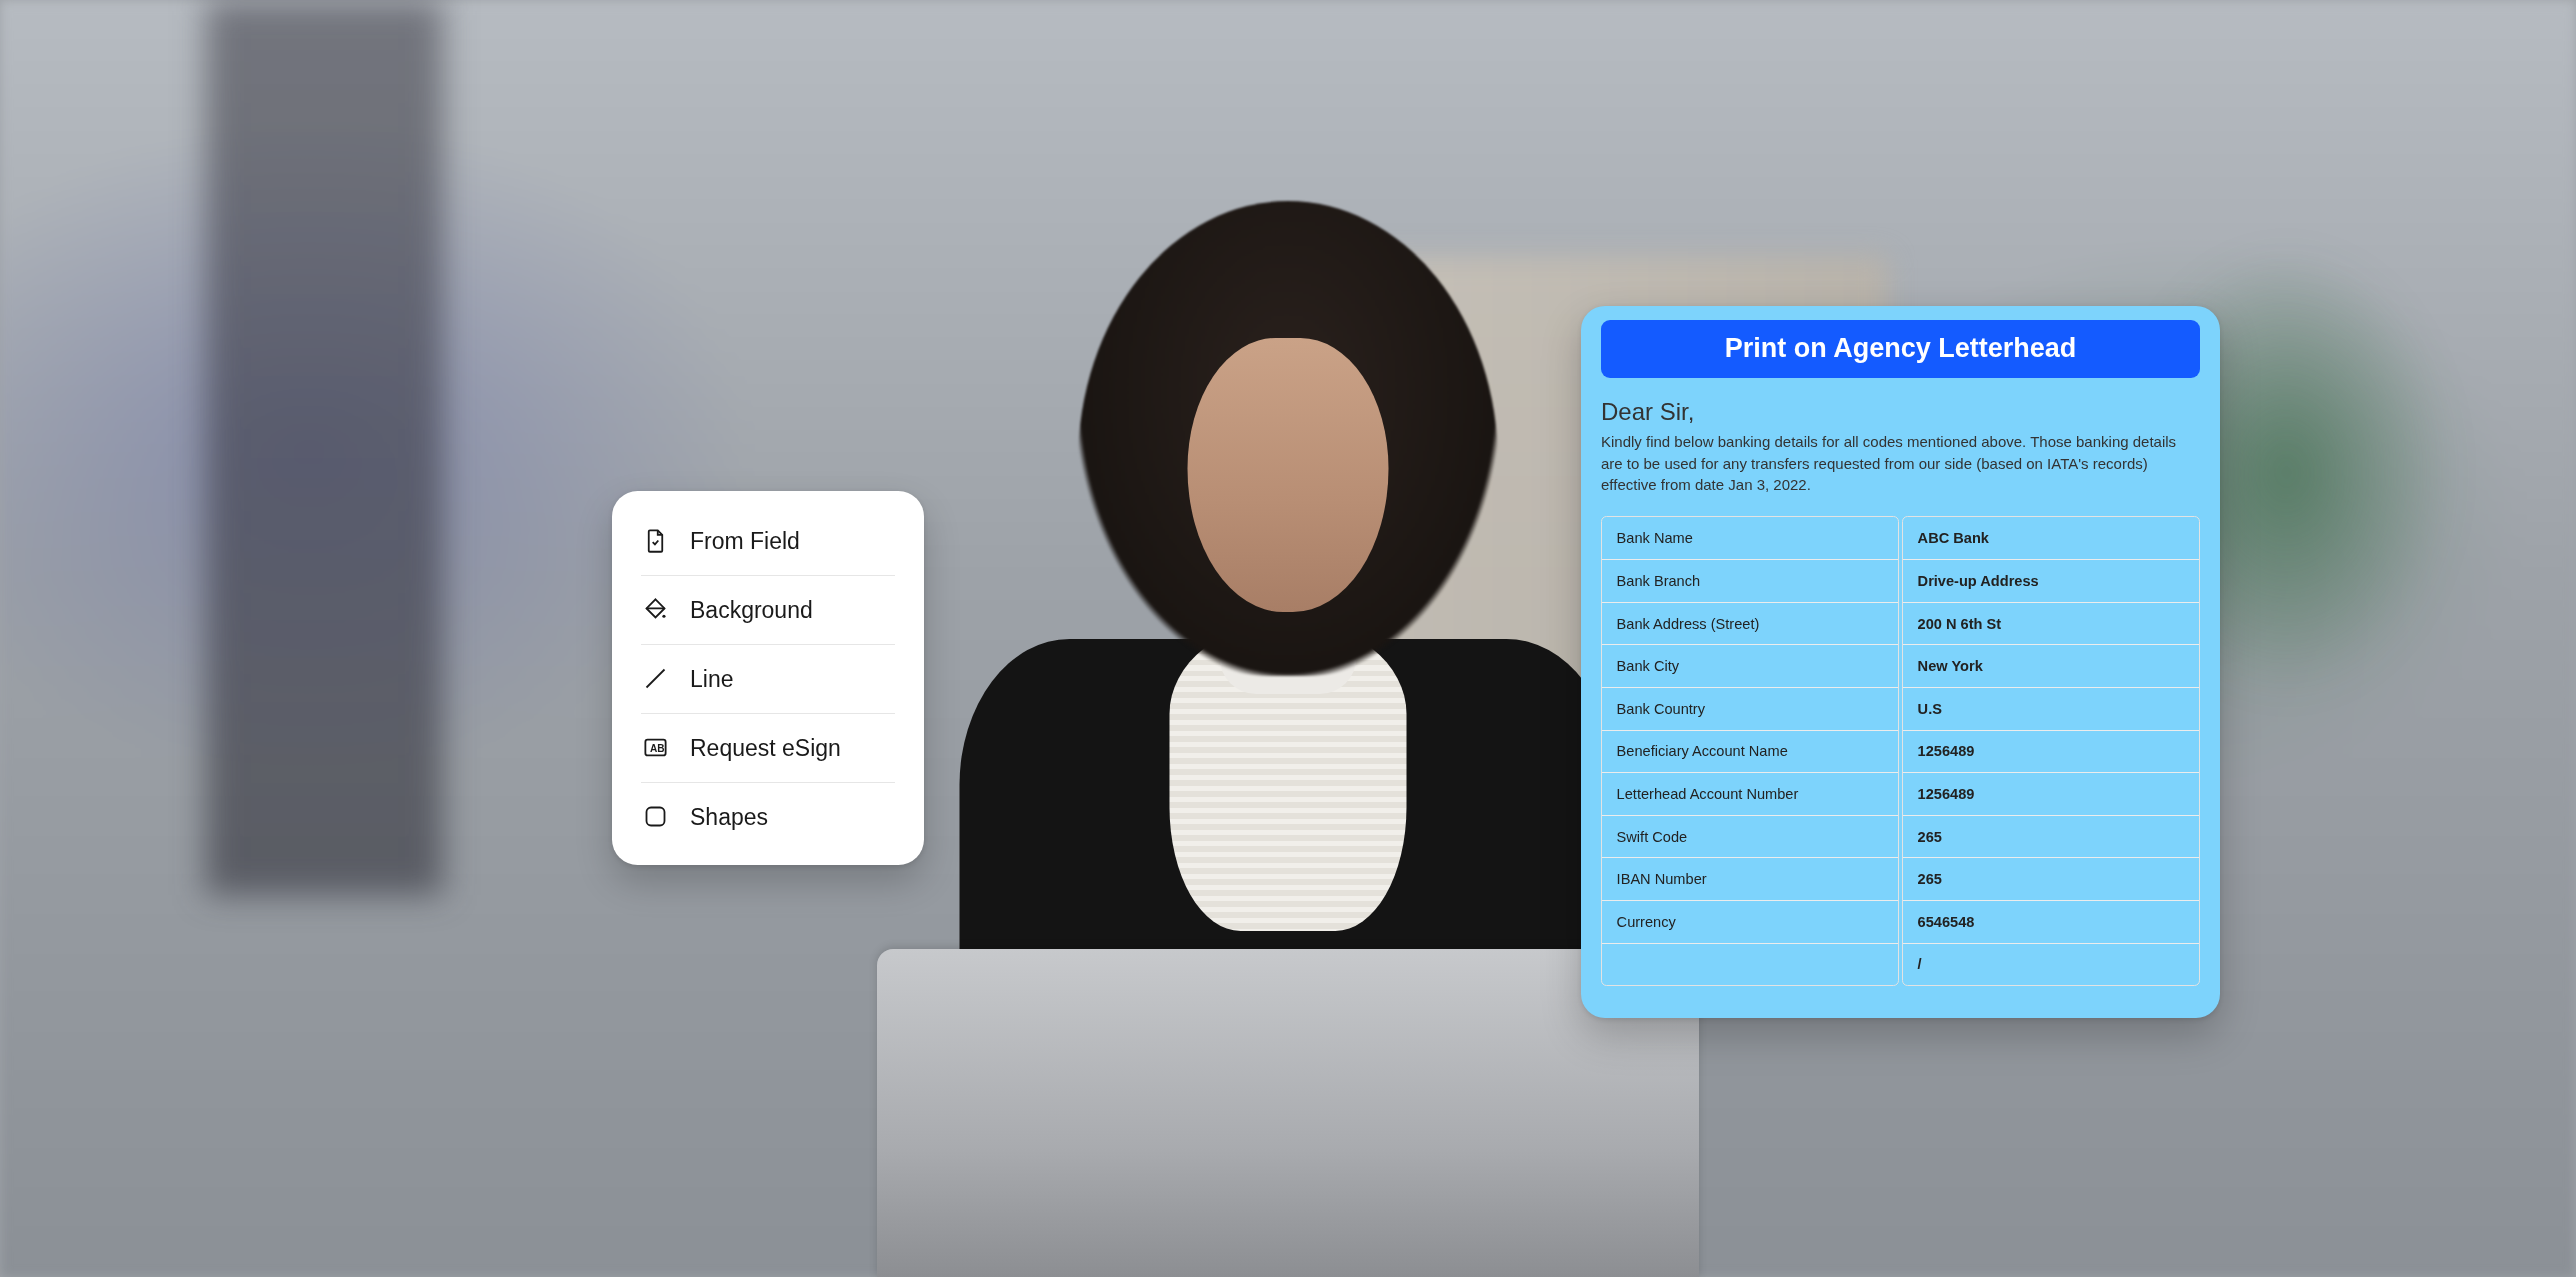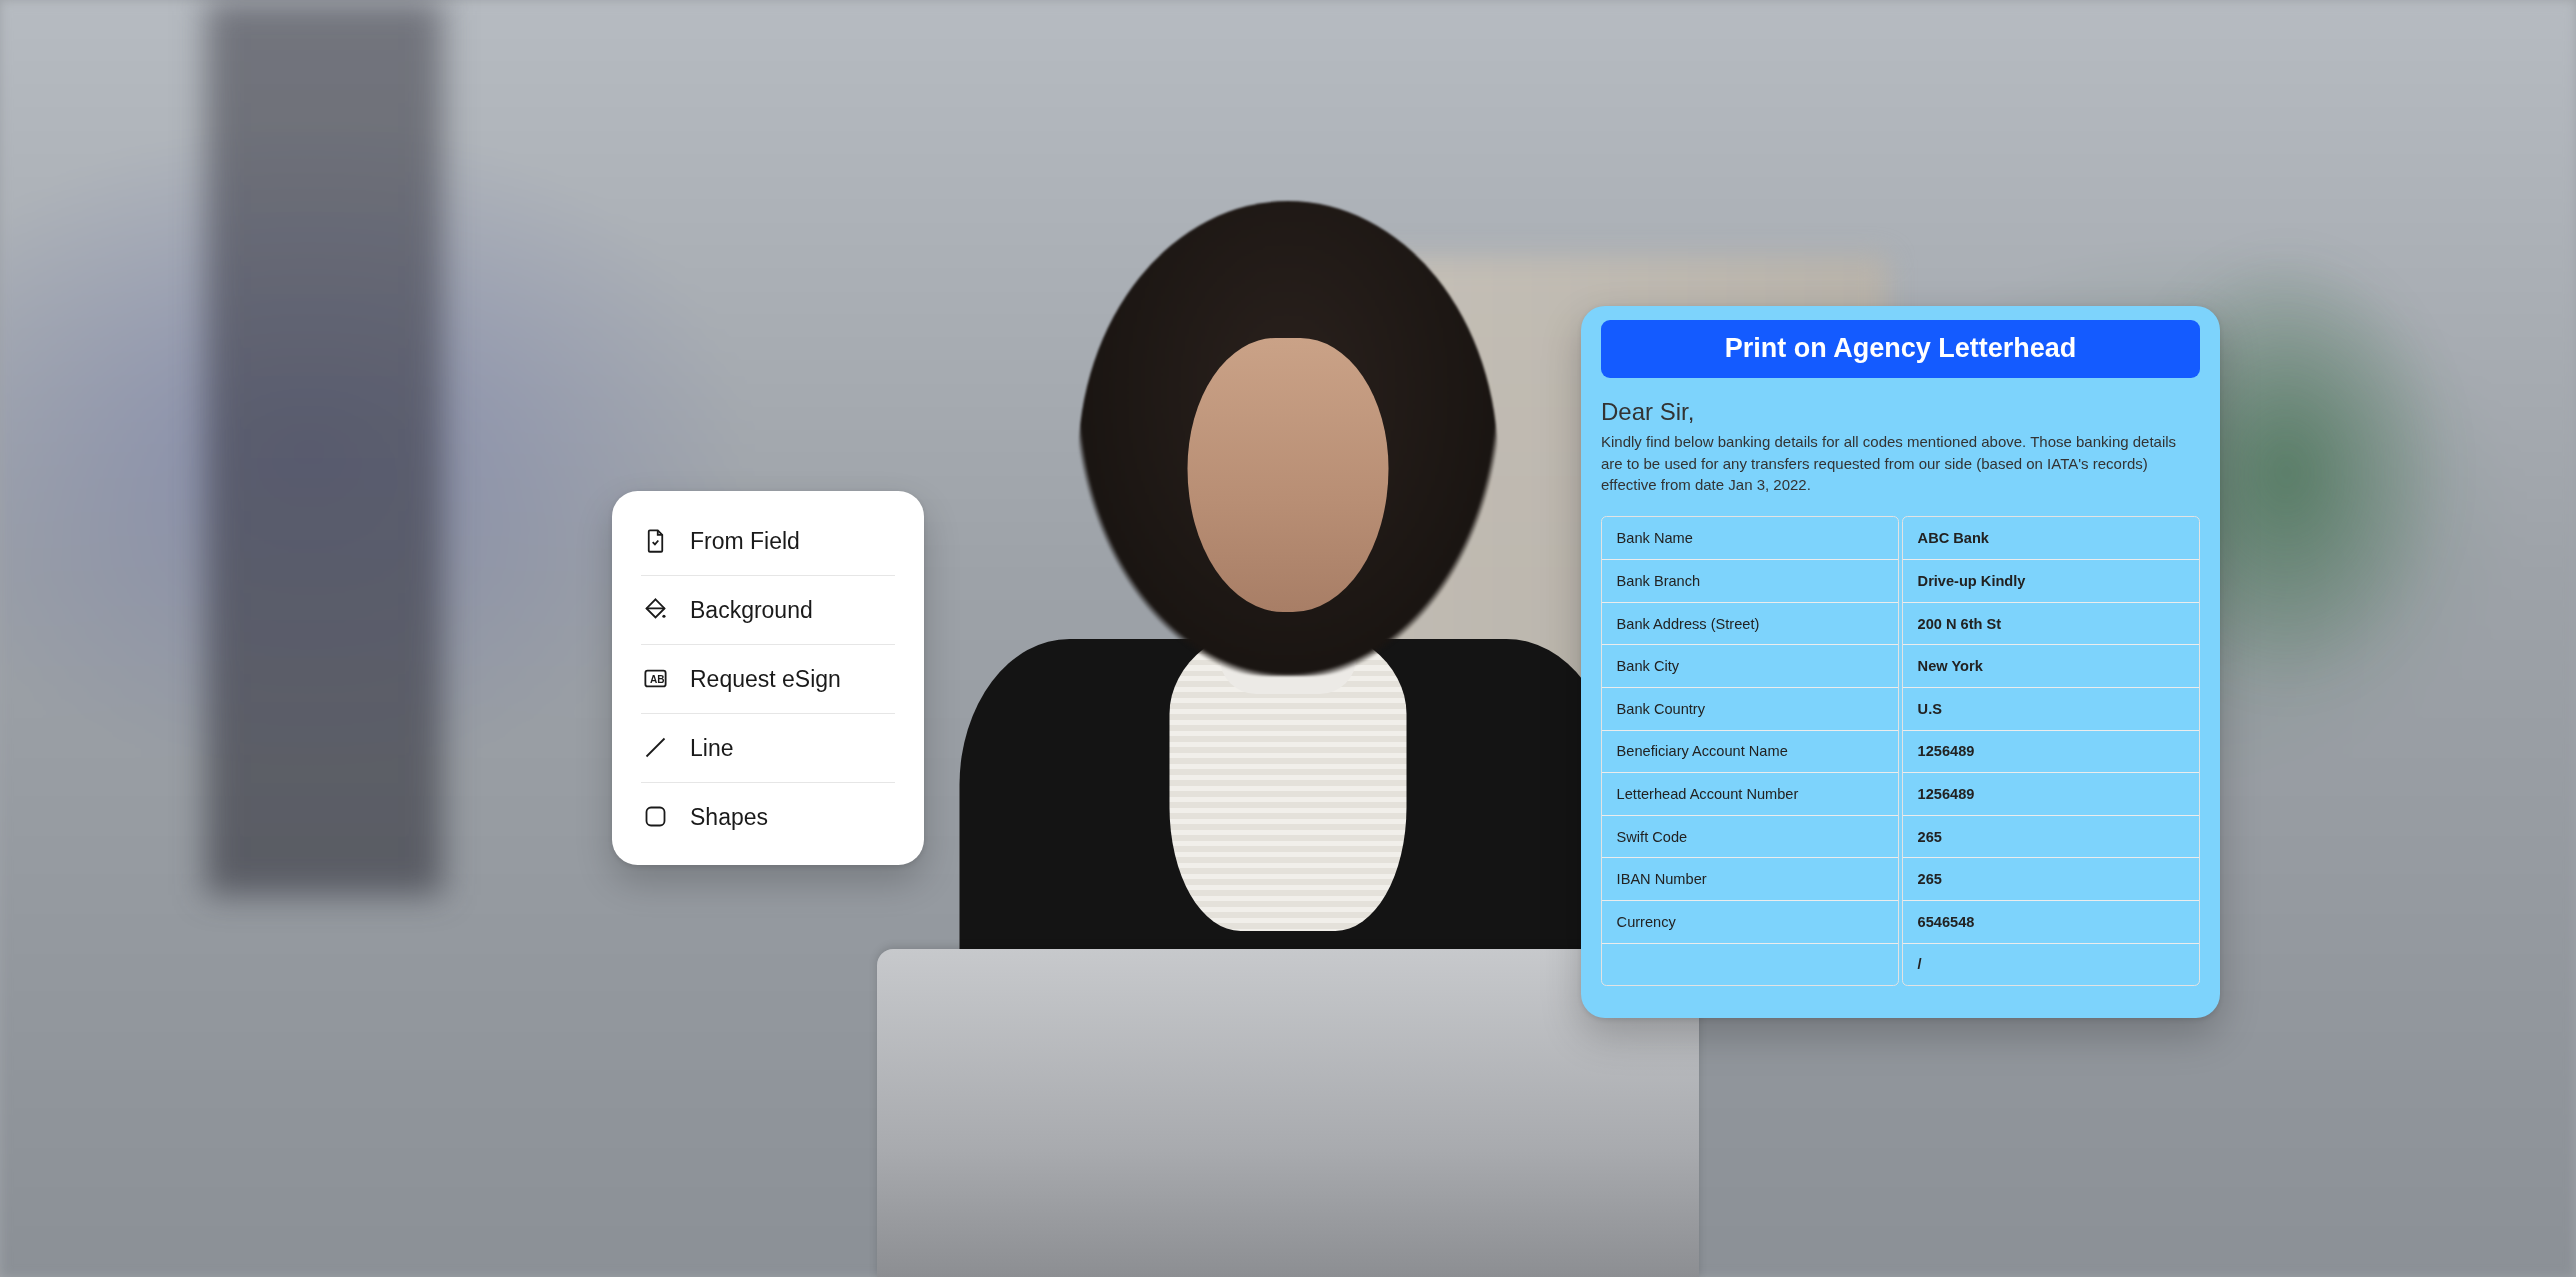--- a/index.html
+++ b/index.html
@@ -257,35 +257,35 @@
           <path d="M12 3l8 8-8 8-8-8z"></path>
           <path d="M4 11h16"></path>
           <circle cx="19.5" cy="18" r="1.4" fill="#1a1a1a" stroke="none"></circle>
         </svg>
     </span>
     <span>Background</span>
   </div>
 
   <div class="tool-item">
     <span class="tool-icon">
+      <svg viewBox="0 0 24 24">
+          <line x1="4" y1="20" x2="20" y2="4"></line>
+        </svg>
+    </span>
+    <span>Line</span>
+  </div>
+
+  <div class="tool-item">
+    <span class="tool-icon">
       <svg viewBox="0 0 24 24" style="font-size:25px">
           <rect x="3" y="5" width="18" height="14" rx="2"></rect>
           <text x="7" y="16" font-size="9" font-family="Arial" fill="#1a1a1a" stroke="none" font-weight="700">AB</text>
         </svg>
     </span>
     <span>Request eSign</span>
-  </div>
-
-  <div class="tool-item">
-    <span class="tool-icon">
-      <svg viewBox="0 0 24 24">
-          <line x1="4" y1="20" x2="20" y2="4"></line>
-        </svg>
-    </span>
-    <span>Line</span>
   </div>
 
   <div class="tool-item">
     <span class="tool-icon">
       <svg viewBox="0 0 24 24">
           <rect x="4" y="4" width="16" height="16" rx="4"></rect>
         </svg>
     </span>
     <span>Shapes</span>
   </div>
@@ -306,21 +306,21 @@
       <div class="doc-cell">Bank Country</div>
       <div class="doc-cell">Beneficiary Account Name</div>
       <div class="doc-cell">Letterhead Account Number</div>
       <div class="doc-cell">Swift Code</div>
       <div class="doc-cell">IBAN Number</div>
       <div class="doc-cell">Currency</div>
       <div class="doc-cell"></div>
     </div>
     <div class="doc-col values">
       <div class="doc-cell">ABC Bank</div>
-      <div class="doc-cell">Drive-up Kindly</div>
+      <div class="doc-cell">Drive-up Address</div>
       <div class="doc-cell">200 N 6th St</div>
       <div class="doc-cell">New York</div>
       <div class="doc-cell">U.S</div>
       <div class="doc-cell">1256489</div>
       <div class="doc-cell">1256489</div>
       <div class="doc-cell">265</div>
       <div class="doc-cell">265</div>
       <div class="doc-cell">6546548</div>
       <div class="doc-cell">/</div>
     </div>

